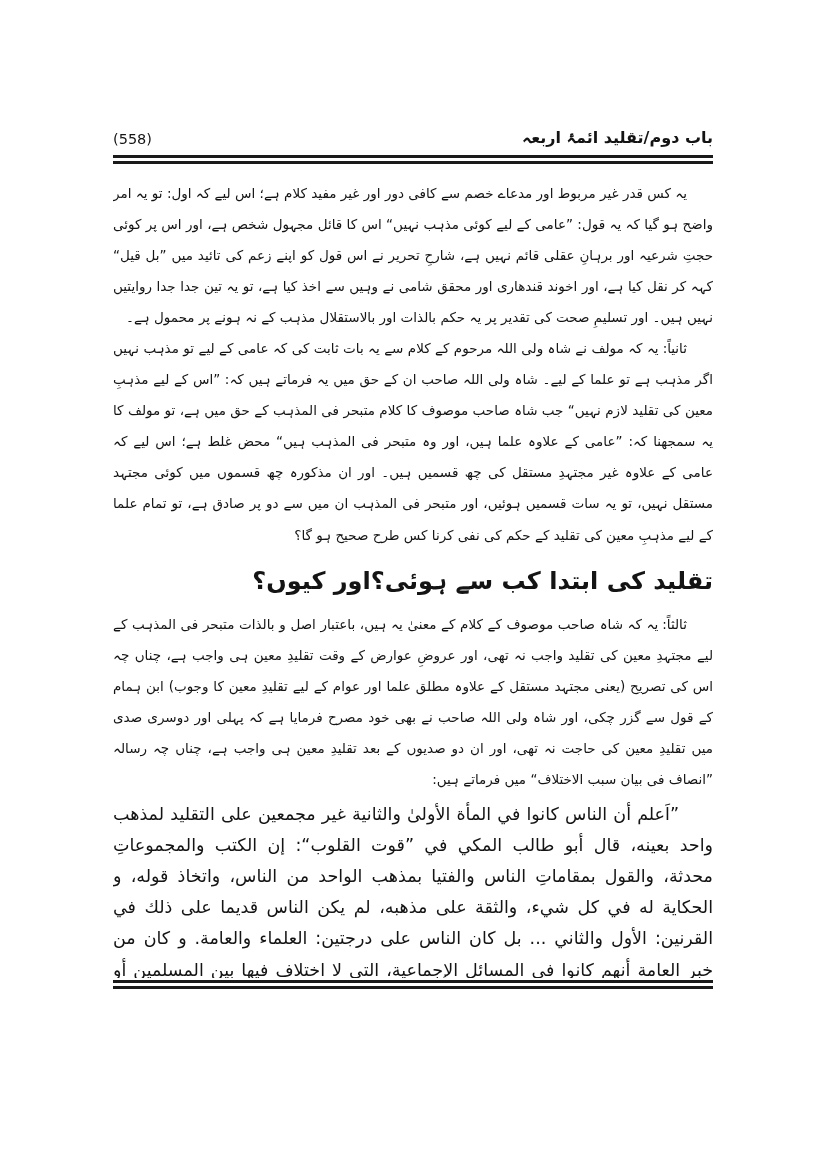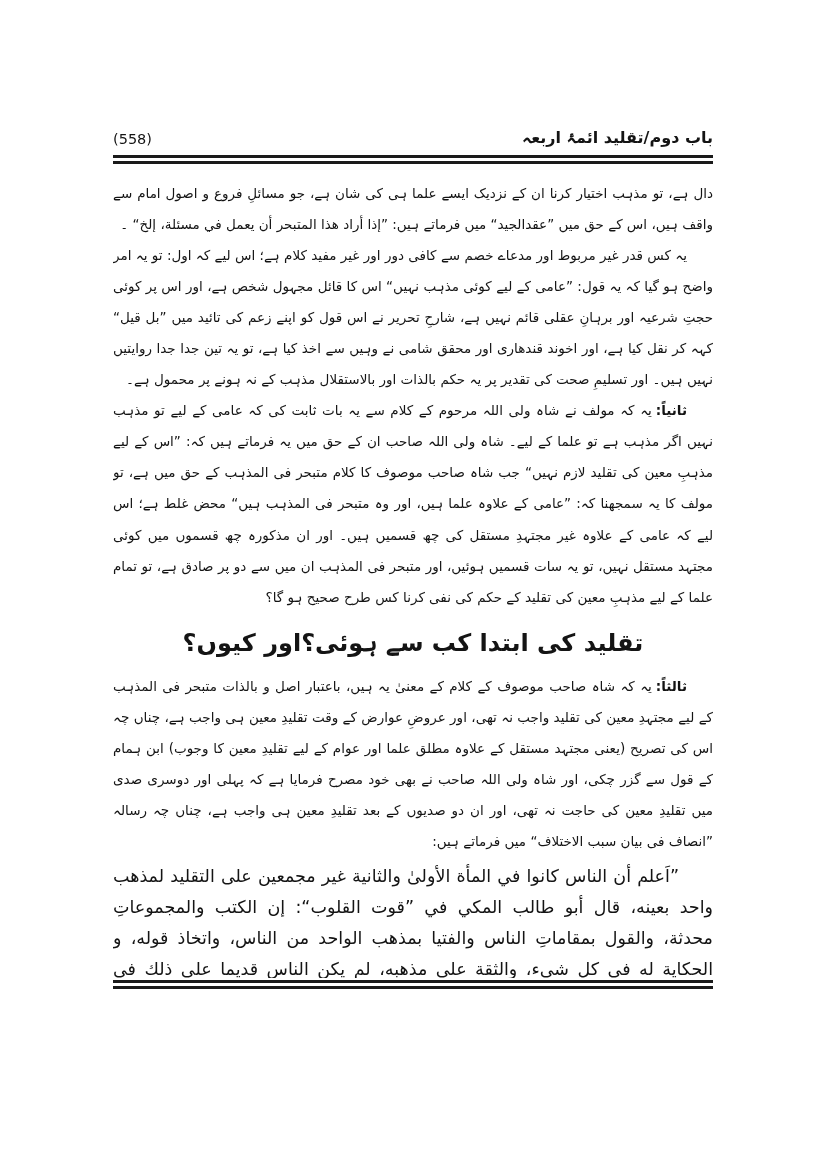--- a/index.html
+++ b/index.html
@@ -51,26 +51,25 @@
   }
   p.urdu{
     margin:0;
     font-size:13.5px;
     line-height:2.3;
     text-align:justify;
     direction:rtl;
   }
   p.urdu.indent{ text-indent:26px; }
   .lead{
-    font-weight:bold;
+    font-weight:normal;
     margin-inline-end:4px;
   }
   h2.section-heading{
     margin:12px 0 10px 0;
-    text-align:center;
     font-size:24px;
     font-weight:bold;
     direction:rtl;
     line-height:1.5;
   }
   p.arabic{
     margin:4px 0 0 0;
     font-size:17.5px;
     line-height:1.78;
     text-align:justify;
@@ -87,21 +86,20 @@
 
     <div class="page-header">
       <span class="chapter-title">باب دوم/تقلید ائمۂ اربعہ</span>
       <span class="page-number">(558)</span>
     </div>
 
     <div class="double-rule"></div>
 
     <div class="body-block">
 
-      <p class="urdu">دال ہے، تو مذہب اختیار کرنا ان کے نزدیک ایسے علما ہی کی شان ہے، جو مسائلِ فروع و اصول امام سے واقف ہیں، اس کے حق میں ”عقدالجید“ میں فرماتے ہیں: ”إذا أراد هذا المتبحر أن يعمل في مسئلة، إلخ“ ۔</p>
 
       <p class="urdu indent">یہ کس قدر غیر مربوط اور مدعاے خصم سے کافی دور اور غیر مفید کلام ہے؛ اس لیے کہ اول: تو یہ امر واضح ہو گیا کہ یہ قول: ”عامی کے لیے کوئی مذہب نہیں“ اس کا قائل مجہول شخص ہے، اور اس پر کوئی حجتِ شرعیہ اور برہانِ عقلی قائم نہیں ہے، شارحِ تحریر نے اس قول کو اپنے زعم کی تائید میں ”بل قیل“ کہہ کر نقل کیا ہے، اور اخوند قندھاری اور محقق شامی نے وہیں سے اخذ کیا ہے، تو یہ تین جدا جدا روایتیں نہیں ہیں۔ اور تسلیمِ صحت کی تقدیر پر یہ حکم بالذات اور بالاستقلال مذہب کے نہ ہونے پر محمول ہے۔</p>
 
       <p class="urdu indent"><b class="lead">ثانیاً:</b><span>یہ کہ مولف نے شاہ ولی اللہ مرحوم کے کلام سے یہ بات ثابت کی کہ عامی کے لیے تو مذہب نہیں اگر مذہب ہے تو علما کے لیے۔ شاہ ولی اللہ صاحب ان کے حق میں یہ فرماتے ہیں کہ: ”اس کے لیے مذہبِ معین کی تقلید لازم نہیں“ جب شاہ صاحب موصوف کا کلام متبحر فی المذہب کے حق میں ہے، تو مولف کا یہ سمجھنا کہ: ”عامی کے علاوہ علما ہیں، اور وہ متبحر فی المذہب ہیں“ محض غلط ہے؛ اس لیے کہ عامی کے علاوہ غیر مجتہدِ مستقل کی چھ قسمیں ہیں۔ اور ان مذکورہ چھ قسموں میں کوئی مجتہد مستقل نہیں، تو یہ سات قسمیں ہوئیں، اور متبحر فی المذہب ان میں سے دو پر صادق ہے، تو تمام علما کے لیے مذہبِ معین کی تقلید کے حکم کی نفی کرنا کس طرح صحیح ہو گا؟</span></p>
 
       <h2 class="section-heading">تقلید کی ابتدا کب سے ہوئی؟اور کیوں؟</h2>
 
       <p class="urdu indent"><b class="lead">ثالثاً:</b><span>یہ کہ شاہ صاحب موصوف کے کلام کے معنیٰ یہ ہیں، باعتبار اصل و بالذات متبحر فی المذہب کے لیے مجتہدِ معین کی تقلید واجب نہ تھی، اور عروضِ عوارض کے وقت تقلیدِ معین ہی واجب ہے، چناں چہ اس کی تصریح (یعنی مجتہد مستقل کے علاوہ مطلق علما اور عوام کے لیے تقلیدِ معین کا وجوب) ابن ہمام کے قول سے گزر چکی، اور شاہ ولی اللہ صاحب نے بھی خود مصرح فرمایا ہے کہ پہلی اور دوسری صدی میں تقلیدِ معین کی حاجت نہ تھی، اور ان دو صدیوں کے بعد تقلیدِ معین ہی واجب ہے، چناں چہ رسالہ ”انصاف فی بیان سبب الاختلاف“ میں فرماتے ہیں:</span></p>
 
       <p class="arabic">”اَعلم أن الناس كانوا في المأة الأولىٰ والثانية غير مجمعين على التقليد لمذهب واحد بعينه، قال أبو طالب المكي في ”قوت القلوب“: إن الكتب والمجموعاتِ محدثة، والقول بمقاماتِ الناس والفتيا بمذهب الواحد من الناس، واتخاذ قوله، و الحكاية له في كل شيء، والثقة على مذهبه، لم يكن الناس قديما على ذلك في القرنين: الأول والثاني ... بل كان الناس على درجتين: العلماء والعامة. و كان من خبر العامة أنهم كانوا في المسائل الإجماعية، التي لا اختلاف فيها بين المسلمين أو بين الجمهور المجتهدين، لا يقلدون إلا صاحب الشرع، و كانوا</p>

